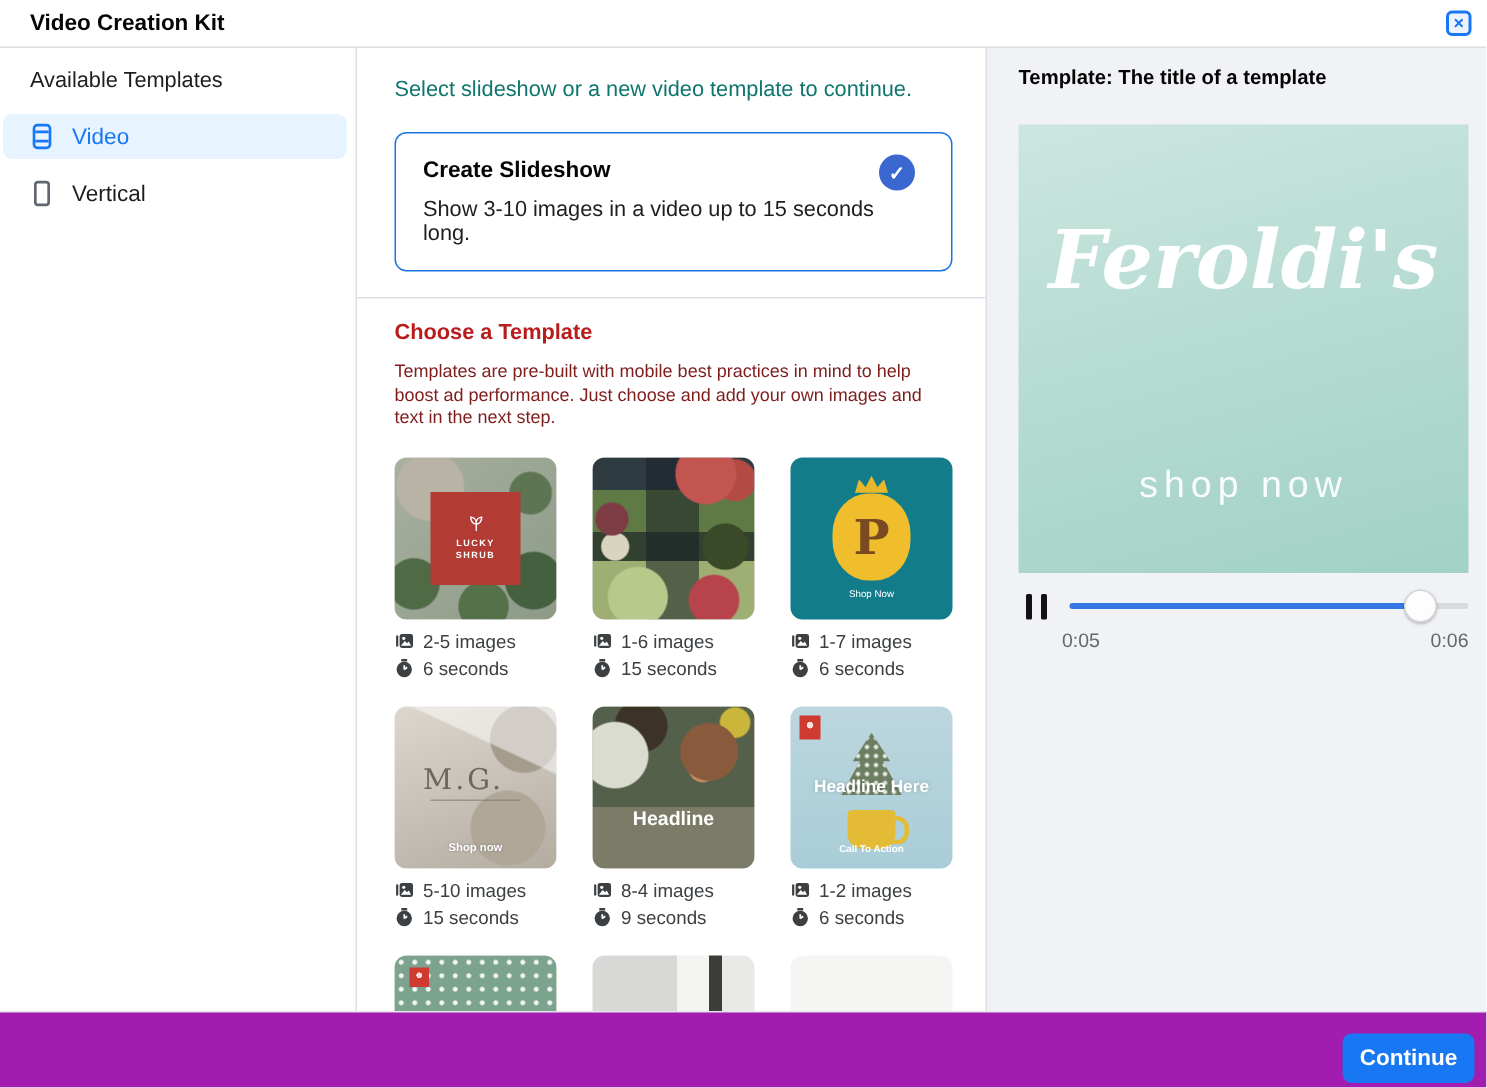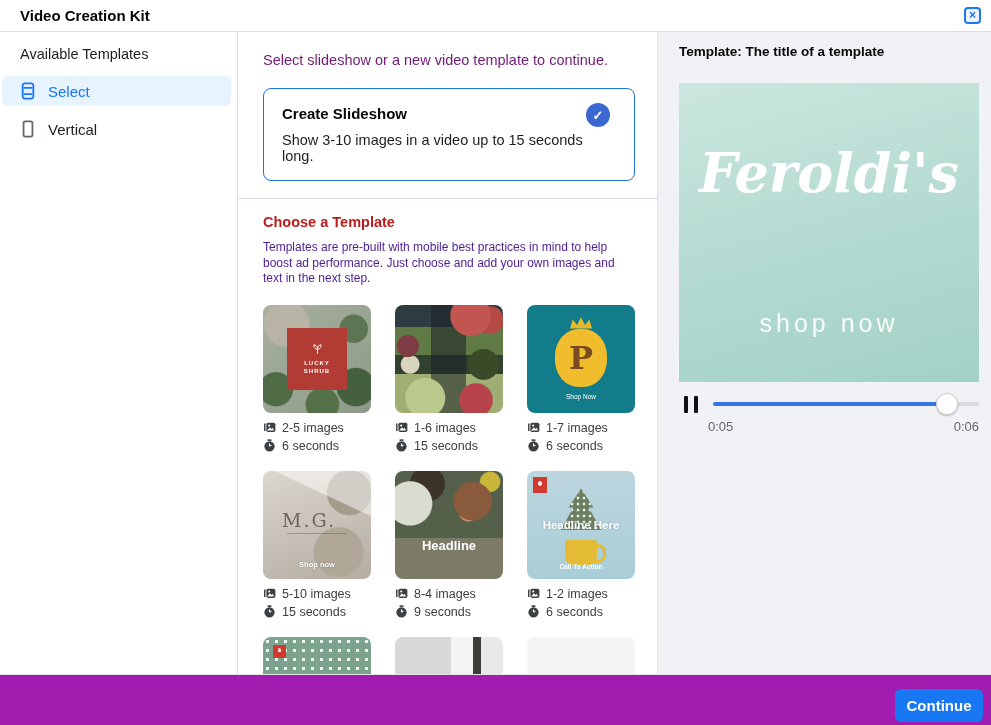--- a/index.html
+++ b/index.html
@@ -22,30 +22,30 @@
   .sidebar-heading { font-size:14.5px; color:#1c1e21; margin:0 0 14px 20px; }
   .side-item { height:30px; display:flex; align-items:center; margin:0 6px 8px 2px; border-radius:6px;
                padding-left:18px; cursor:pointer; }
   .side-item.selected { background:#e7f3ff; }
   .side-item .dev-icon { width:18px; margin-right:10px; display:flex; align-items:center; }
   .side-item-label { font-size:15px; color:#1c1e21; }
   .side-item.selected .side-item-label { color:#1877f2; }
 
   
   .middle { width:420px; border-right:1px solid #dadde1; padding:0 22px 0 25px; overflow:hidden; background:#fff; }
-  .intro { margin-top:20px; font-size:14.5px; color:#701a75; }
+  .intro { margin-top:20px; font-size:14.5px; color:#0f766e; }
   .slideshow-card { margin-top:20px; border:1px solid #1b74e4; border-radius:8px; padding:16px 18px; position:relative; background:#fff; cursor:pointer; }
   .card-title { font-size:15px; font-weight:bold; color:#050505; }
   .card-desc { font-size:14.5px; color:#1c1e21; margin-top:10px; }
   .check-circle { position:absolute; right:24px; top:14px; width:24px; height:24px; border-radius:50%;
                   background:#3b67d1; color:#fff; font-size:13px; font-weight:bold; display:flex;
                   align-items:center; justify-content:center; }
   .section-divider { border:0; border-top:1px solid #dadde1; margin:17px -22px 0 -25px; }
   .choose-heading { margin-top:15px; font-size:14.5px; font-weight:bold; color:#b91c1c; }
-  .choose-desc { margin-top:10px; font-size:12px; line-height:15.5px; color:#4c1d95; width:362px; }
+  .choose-desc { margin-top:10px; font-size:12px; line-height:15.5px; color:#7f1d1d; width:362px; }
 
   .tpl-grid { margin-top:18px; display:grid; grid-template-columns:repeat(3,108px); column-gap:24px; row-gap:16px; }
   .tpl { width:108px; }
   .thumb { width:108px; height:108px; border-radius:8px; overflow:hidden; position:relative; cursor:pointer; }
   .meta { margin-top:6px; }
   .meta-line { display:flex; align-items:center; height:18px; font-size:12.5px; color:#3c4043; }
   .meta-line svg { margin-right:6px; flex:none; }
 
   
   .t1 { background-color:#9aa694;
@@ -163,21 +163,21 @@
   <div class="sidebar">
     <div class="sidebar-heading">Available Templates</div>
 
     <div class="side-item selected">
       <span class="dev-icon">
         <svg width="16" height="20" viewBox="0 0 18 20">
           <rect x="3" y="1.5" width="12" height="17" rx="2.5" fill="none" stroke="#1877f2" stroke-width="2"></rect>
           <path d="M4 6.5h10M4 13.5h10" stroke="#1877f2" stroke-width="2"></path>
         </svg>
       </span>
-      <span class="side-item-label">Select</span>
+      <span class="side-item-label">Video</span>
     </div>
 
     <div class="side-item">
       <span class="dev-icon">
         <svg width="16" height="20" viewBox="0 0 18 20">
           <rect x="4" y="1.5" width="10" height="17" rx="2" fill="none" stroke="#606770" stroke-width="2"></rect>
         </svg>
       </span>
       <span class="side-item-label">Vertical</span>
     </div>

